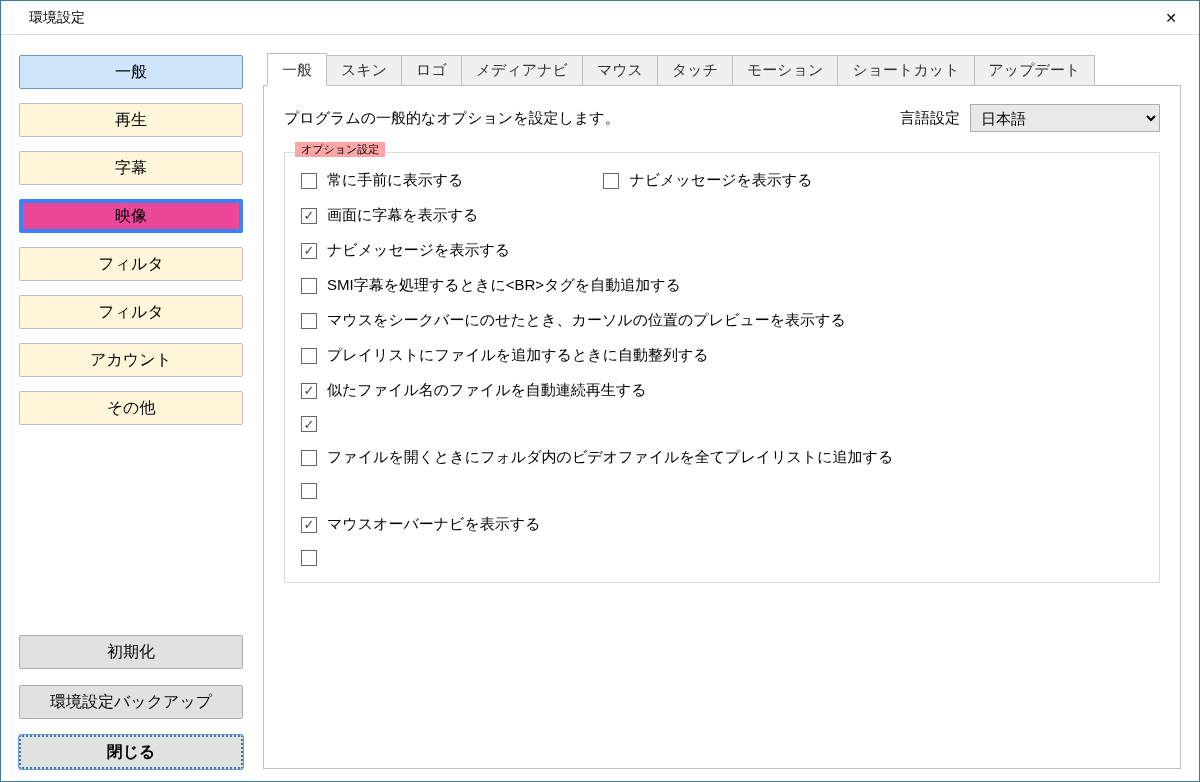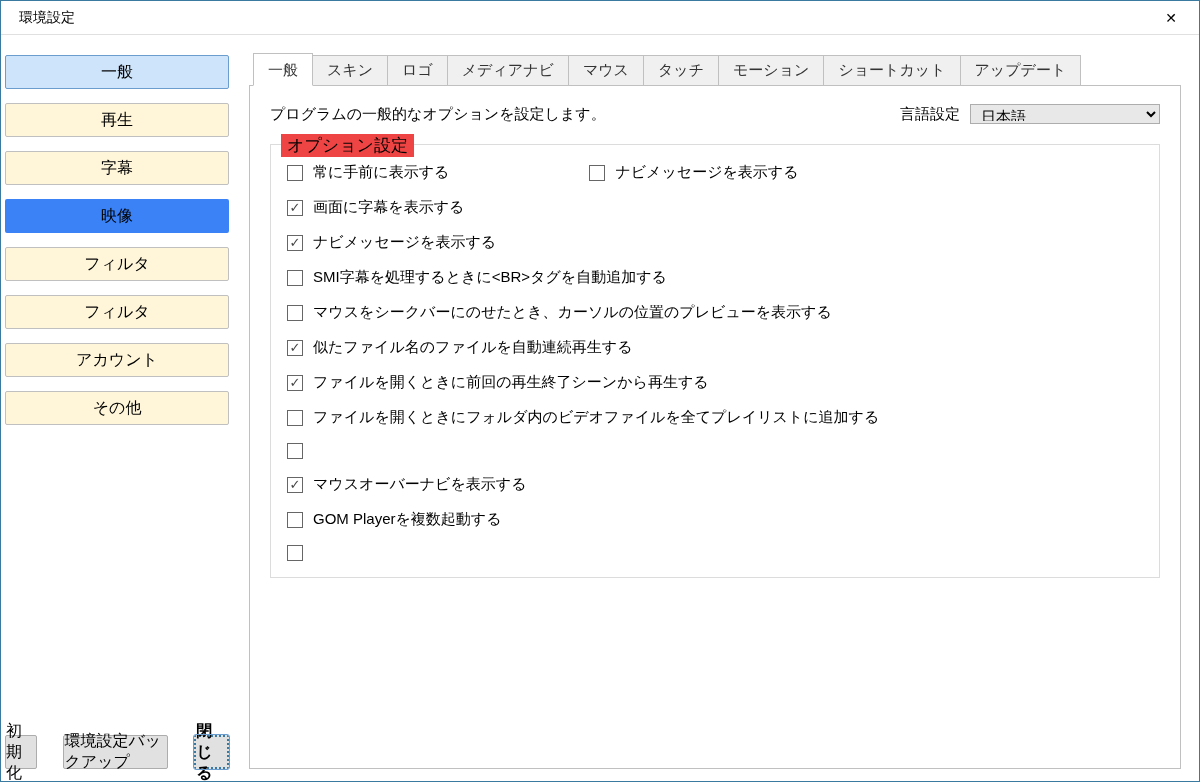--- a/index.html
+++ b/index.html
@@ -18,39 +18,39 @@
   height: 782px;
   background: #fff;
   position: relative;
   border: 1px solid #3a7aa0;
 }
 .titlebar {
   height: 34px;
   display: flex;
   align-items: center;
   justify-content: space-between;
-  padding: 0 8px 0 18px;
+  padding: 0 8px 0 28px;
   border-bottom: 1px solid #e0e0e0;
 }
 .titlebar-title {
   font-size: 14px;
 }
 .close-btn {
   width: 40px;
   height: 28px;
   display: flex;
   align-items: center;
   justify-content: center;
   cursor: pointer;
   font-size: 14px;
 }
 .content {
   display: flex;
   height: calc(100% - 34px);
-  padding: 20px 18px 12px 4px;
+  padding: 20px 18px 12px 18px;
   gap: 20px;
 }
 .sidebar {
   width: 224px;
   display: flex;
   flex-direction: column;
 }
 .sidebar-top {
   flex: 1;
   display: flex;
@@ -66,27 +66,27 @@
   cursor: pointer;
   background: #fff6da;
   border: 1px solid #c0c0c0;
   border-radius: 2px;
 }
 .sidebar-item.selected {
   background: #cde4fb;
   border: 1px solid #6b9ecf;
 }
 .sidebar-item.hover {
-  background: #3b82f6;
-  border: 2px solid #3b82f6;
+  background: #ec4899;
+  border: 4px solid #3b82f6;
 }
 .sidebar-bottom {
   display: flex;
-  flex-direction: row;
-  gap: 26px;
+  flex-direction: column;
+  gap: 16px;
   margin-top: 10px;
 }
 .sidebar-button {
   height: 34px;
   display: flex;
   align-items: center;
   justify-content: center;
   font-size: 16px;
   cursor: pointer;
   background: #e1e1e1;
@@ -146,39 +146,39 @@
 .lang-row {
   display: flex;
   align-items: center;
   gap: 10px;
 }
 .lang-label {
   font-size: 15px;
 }
 .lang-select {
   width: 190px;
-  height: 20px;
+  height: 28px;
   font-size: 15px;
   padding: 2px 6px;
   background: #e8e8e8;
   border: 1px solid #adadad;
 }
 .group {
   border: 1px solid #dcdcdc;
   padding: 18px 16px 16px 16px;
   position: relative;
   margin-top: 8px;
 }
 .group-title {
   position: absolute;
   top: -11px;
   left: 10px;
-  background: #ef4444;
+  background: #fca5a5;
   padding: 0 6px;
-  font-size: 17px;
+  font-size: 11px;
 }
 .options {
   display: flex;
   flex-direction: column;
   gap: 16px;
 }
 .option-row {
   display: flex;
   align-items: center;
   gap: 10px;
@@ -281,41 +281,40 @@
               </div>
               <div class="option-row">
                 <span class="checkbox"></span>
                 <span>SMI字幕を処理するときに&lt;BR&gt;タグを自動追加する</span>
               </div>
               <div class="option-row">
                 <span class="checkbox"></span>
                 <span>マウスをシークバーにのせたとき、カーソルの位置のプレビューを表示する</span>
               </div>
               <div class="option-row">
+                <span class="checkbox"></span>
+                <span>プレイリストにファイルを追加するときに自動整列する</span>
+              </div>
+              <div class="option-row">
                 <span class="checkbox checked"></span>
                 <span>似たファイル名のファイルを自動連続再生する</span>
               </div>
               <div class="option-row">
                 <span class="checkbox checked"></span>
-                <span>ファイルを開くときに前回の再生終了シーンから再生する</span>
               </div>
               <div class="option-row">
                 <span class="checkbox"></span>
                 <span>ファイルを開くときにフォルダ内のビデオファイルを全てプレイリストに追加する</span>
               </div>
               <div class="option-row">
                 <span class="checkbox"></span>
               </div>
               <div class="option-row">
                 <span class="checkbox checked"></span>
                 <span>マウスオーバーナビを表示する</span>
-              </div>
-              <div class="option-row">
-                <span class="checkbox"></span>
-                <span>GOM Playerを複数起動する</span>
               </div>
               <div class="option-row">
                 <span class="checkbox"></span>
               </div>
             </div>
         </div>
       </div>
     </div>
   </div>
 </div>

